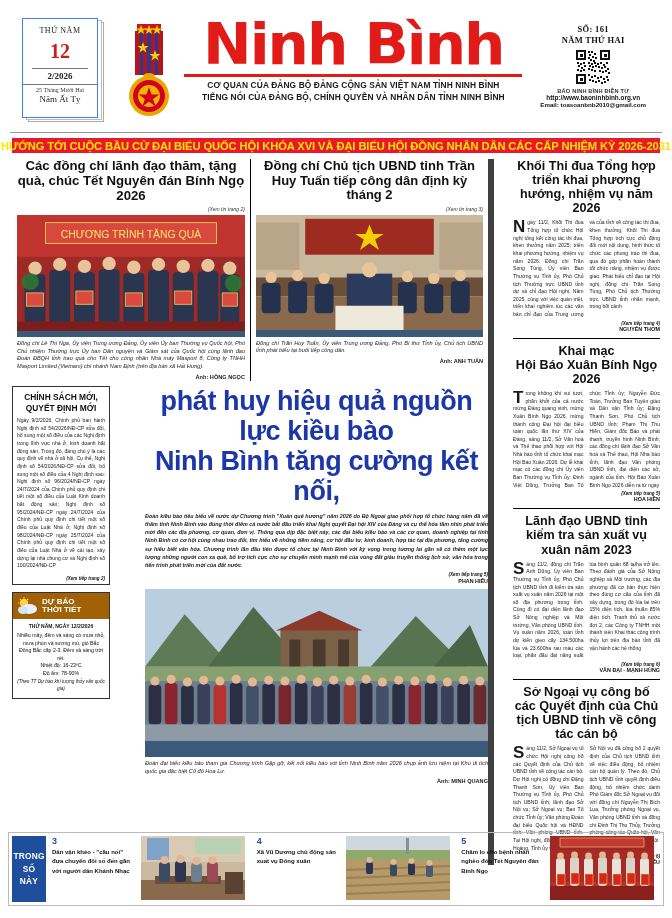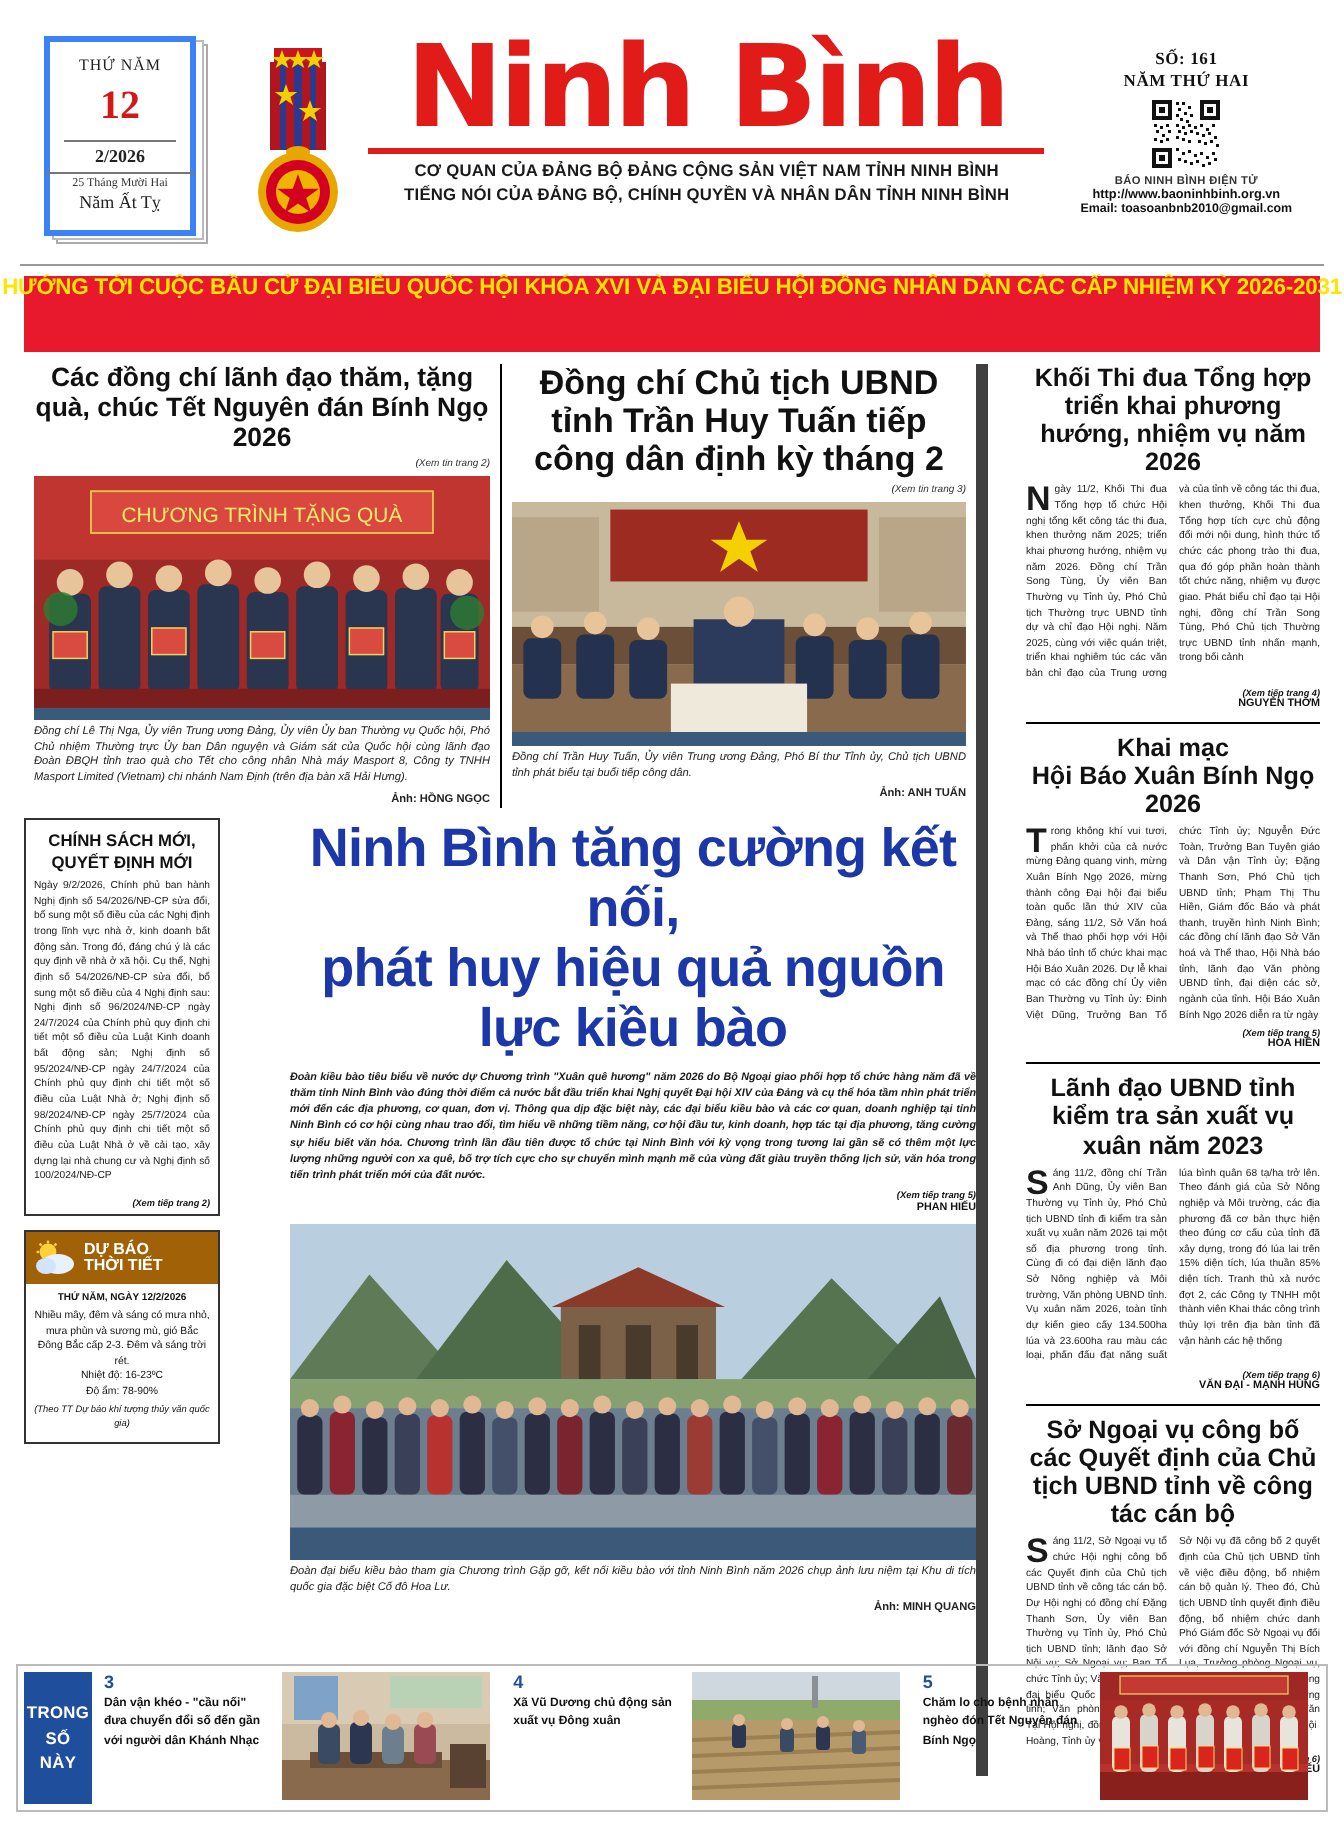--- a/index.html
+++ b/index.html
@@ -11,21 +11,21 @@
     color: #111;
     overflow: hidden;
   }
   .page { width:672px; height:918px; position:relative; background:#fff; padding:6px 8px 0 8px; }
 
   
   .masthead { display:flex; align-items:flex-start; height:124px; padding-top:8px; }
   .datebox-wrap { width:112px; position:relative; padding-left:14px; padding-top:4px; }
   .datebox-shadow { position:absolute; left:20px; top:8px; width:76px; height:100px; border:1px solid #aaa; background:#fff; }
   .datebox-shadow2 { position:absolute; left:18px; top:6px; width:76px; height:100px; border:1px solid #bbb; background:#fff; }
-  .datebox { position:relative; width:76px; height:100px; border:3px solid #3b82f6; background:#fff;
+  .datebox { position:relative; width:76px; height:100px; border:1px solid #3b82f6; background:#fff;
              display:flex; flex-direction:column; align-items:center; text-align:center; }
   .dow { font-family:"Liberation Serif", serif; font-size:8px; letter-spacing:.5px; margin-top:7px; color:#222; }
   .daynum { font-family:"Liberation Serif", serif; font-size:20px; font-weight:bold; color:#d31818; line-height:28px; margin-top:2px; }
   .dsep { width:56px; border-top:1px solid #777; margin:3px 0 2px 0; }
   .monthyear { font-family:"Liberation Serif", serif; font-size:9px; font-weight:bold; color:#222; }
   .dsep2 { width:74px; border-top:1px solid #777; margin:3px 0 2px 0; }
   .lunar1 { font-family:"Liberation Serif", serif; font-size:6px; color:#333; }
   .lunar2 { font-family:"Liberation Serif", serif; font-size:9px; color:#222; margin-top:1px; }
 
   .medal { width:74px; display:flex; justify-content:center; padding-top:8px; }
@@ -41,35 +41,35 @@
   .issue { font-family:"Liberation Serif", serif; font-size:8.5px; font-weight:bold; letter-spacing:.3px; }
   .issue2 { font-family:"Liberation Serif", serif; font-size:8.5px; font-weight:bold; letter-spacing:.3px; margin-top:1px;}
   .qr { width:36px; height:36px; margin:4px auto 3px auto; }
   .elabel { font-size:5.6px; font-weight:bold; color:#333; letter-spacing:.2px;}
   .eurl { font-size:6.4px; font-weight:bold; color:#111; }
   .email { font-size:6.2px; font-weight:bold; color:#111; }
 
   .hairline { border-top:1px solid #999; margin:2px 2px 0 2px; }
 
   
-  .banner { margin:5px 4px 0 4px; background:#e8192c; height:38px; display:flex; align-items:flex-start; justify-content:center; }
+  .banner { margin:5px 4px 0 4px; background:#e8192c; height:15px; display:flex; align-items:center; justify-content:center; }
   .banner span { color:#ffe400; font-size:11.2px; font-weight:bold; letter-spacing:-.1px; white-space:nowrap; }
 
   
   .grid { display:flex; margin-top:6px; padding:0 4px; }
   .col-right { width:172px; border-left:6px solid #404040; padding-left:19px; }
 
   .vline { border-left:1px solid #000; }
 
   
   .toprow { display:flex; }
   .story { padding:0 5px; }
   .hl { text-align:center; font-weight:bold; color:#111; line-height:1.12; }
   .hl-lg { font-size:13.2px; }
-  .hl-md { font-size:17px; }
+  .hl-md { font-size:13px; }
   .hl-rt { font-size:12.6px; }
   .jump { font-size:5px; font-style:italic; text-align:right; color:#333; margin-top:3px; }
 
   .photo { width:100%; background:#3b5a7a; position:relative; overflow:hidden; }
   .cap { font-size:5.6px; font-style:italic; line-height:1.35; color:#222; margin-top:3px; text-align:justify; }
   .credit { font-size:5.6px; font-weight:bold; font-style:normal; text-align:right; display:block; }
 
   
   .boxhead { text-align:center; font-size:8.4px; font-weight:bold; line-height:1.25; padding:5px 2px 4px 2px; }
   .box { border:1px solid #333; }
@@ -376,22 +376,22 @@
               <span class="wx-date">THỨ NĂM, NGÀY 12/2/2026</span>
               <span>Nhiều mây, đêm và sáng có mưa nhỏ, mưa phùn và sương mù, gió Bắc Đông Bắc cấp 2-3. Đêm và sáng trời rét.</span>
               <div>Nhiệt độ: 16-23ºC</div>
               <div>Độ ẩm: 78-90%</div>
               <span class="wx-src">(Theo TT Dự báo khí tượng thủy văn quốc gia)</span>
             </div>
           </div>
         </div>
 
         <div style="flex:1; padding-left:7px;">
+          <div class="bighead">phát huy hiệu quả nguồn lực kiều bào</div>
           <div class="bighead">Ninh Bình tăng cường kết nối,</div>
-          <div class="bighead">phát huy hiệu quả nguồn lực kiều bào</div>
           <div class="deck">Đoàn kiều bào tiêu biểu về nước dự Chương trình "Xuân quê hương" năm 2026 do Bộ Ngoại giao phối hợp tổ chức hàng năm đã về thăm tỉnh Ninh Bình vào đúng thời điểm cả nước bắt đầu triển khai Nghị quyết Đại hội XIV của Đảng và cụ thể hóa tầm nhìn phát triển mới đến các địa phương, cơ quan, đơn vị. Thông qua dịp đặc biệt này, các đại biểu kiều bào và các cơ quan, doanh nghiệp tại tỉnh Ninh Bình có cơ hội cùng nhau trao đổi, tìm hiểu về những tiềm năng, cơ hội đầu tư, kinh doanh, hợp tác tại địa phương, tăng cường sự hiểu biết văn hóa. Chương trình lần đầu tiên được tổ chức tại Ninh Bình với kỳ vọng trong tương lai gần sẽ có thêm một lực lượng những người con xa quê, bố trợ tích cực cho sự chuyển mình mạnh mẽ của vùng đất giàu truyền thống lịch sử, văn hóa trong tiến trình phát triển mới của đất nước.</div>
           <div class="byline">
             <i>(Xem tiếp trang 5)</i>
             <span>PHAN HIẾU</span>
           </div>
           <div class="photo" style="height:168px; margin-top:4px;">
             <svg class="ph-inner" viewBox="0 0 380 168" preserveAspectRatio="none">
               <rect width="380" height="168" fill="#9fb8cf"></rect>
               <rect x="0" y="0" width="380" height="86" fill="#b9cfe0"></rect>
               <polygon points="0,86 44,28 96,86" fill="#5e7a56"></polygon>

